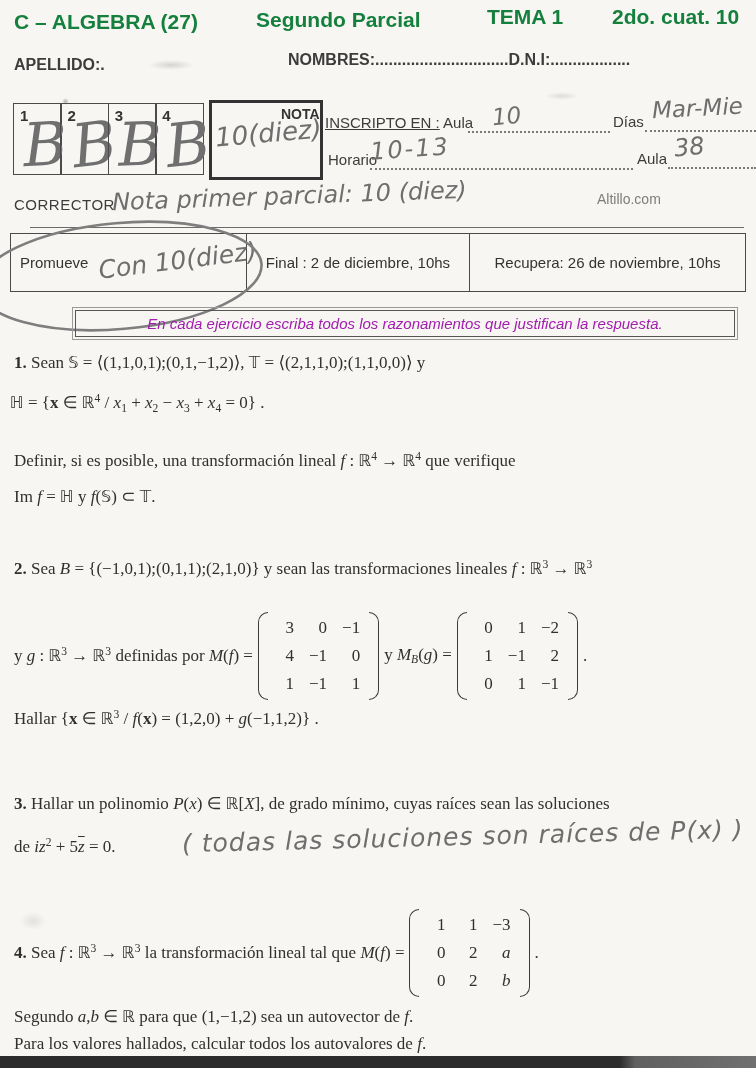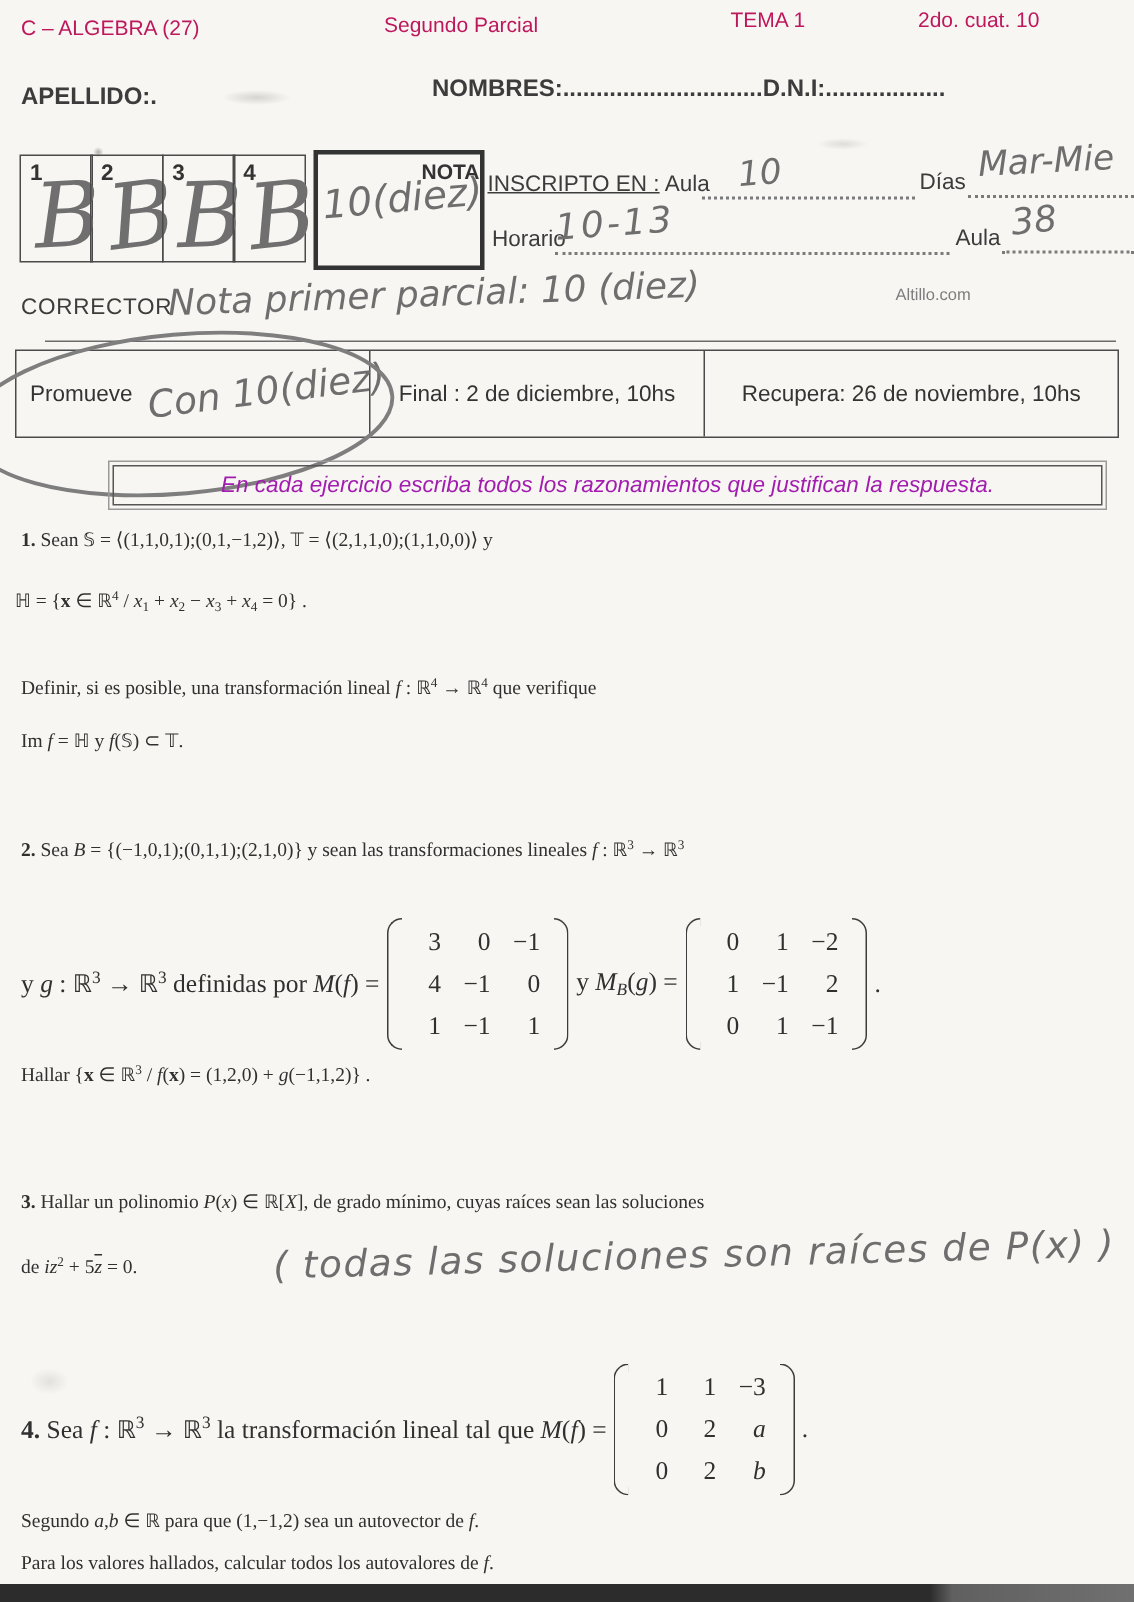--- a/index.html
+++ b/index.html
@@ -1,19 +1,19 @@
 <!DOCTYPE html>
 <html><head>
 <meta charset="utf-8">
 <style>
   html,body{margin:0;padding:0;background:#e9e8e4;}
   #page{position:relative;width:756px;height:1068px;background:#f7f6f2;overflow:hidden;
         font-family:"Liberation Sans",sans-serif;color:#333;}
   
-  .hdr{position:absolute;font-weight:normal;font-size:14px;color:#be185d;white-space:nowrap;}
+  .hdr{position:absolute;font-weight:bold;font-size:21px;color:#15803d;white-space:nowrap;}
   .lbl{position:absolute;font-size:15px;color:#3c3c3c;white-space:nowrap;}
   .lbl-b{font-weight:bold;font-size:16px;}
   
   .grid-table{position:absolute;left:13px;top:103px;display:flex;align-items:flex-start;}
   .gcell{width:47px;height:70px;border:1.6px solid #4a4a4a;margin-right:-1.6px;position:relative;}
   .gnum{position:absolute;top:3px;left:6px;font-weight:bold;font-size:15px;color:#333;}
   .nota-box{width:108px;height:74px;border:3px solid #333;margin-left:6px;margin-top:-3px;position:relative;}
   .nota-lbl{position:absolute;top:3px;left:0;width:100%;text-align:right;font-weight:bold;font-size:14px;color:#333;}
   
   .hw{font-family:"DejaVu Sans",sans-serif;font-style:italic;color:#6e6e6e;white-space:nowrap;}
@@ -33,41 +33,41 @@
   .c1{width:226px;padding-left:9px;}
   .c2{width:222px;justify-content:center;}
   .c3{flex:1;justify-content:center;}
   .prom-hand{font-size:25px;margin-left:10px;margin-top:-4px;transform:rotate(-7deg);}
   .circle-svg{position:absolute;left:-28px;top:218px;pointer-events:none;}
   
   .instr{position:absolute;left:75px;top:310px;width:658px;height:25px;border:1.4px solid #555;
          outline:1px solid #9a9a9a;outline-offset:2px;line-height:25px;text-align:center;
          font-style:italic;font-size:15px;color:#a21caf;}
   
-  .math-line{position:absolute;font-family:"Liberation Serif",serif;font-size:13px;color:#303030;white-space:nowrap;}
+  .math-line{position:absolute;font-family:"Liberation Serif",serif;font-size:17px;color:#303030;white-space:nowrap;}
   .math-row{position:absolute;display:flex;align-items:center;font-family:"Liberation Serif",serif;
             font-size:17px;color:#303030;white-space:nowrap;}
   .m-b{font-weight:bold;} .m-i{font-style:italic;}
   .m-bb{font-family:"DejaVu Sans",sans-serif;font-size:0.95em;}
   .m-sup{font-size:0.68em;vertical-align:0.55em;}
   .m-sub{font-size:0.68em;vertical-align:-0.3em;}
   .m-ov{text-decoration:overline;}
   .matrix{display:inline-flex;align-items:stretch;margin:0 5px;}
   .lp,.rp{width:9px;border:1.7px solid #3c3c3c;}
   .lp{border-right:none;border-radius:13px 0 0 13px;margin-right:5px;}
   .rp{border-left:none;border-radius:0 13px 13px 0;margin-left:5px;}
   .mgrid{display:grid;grid-template-columns:repeat(3,auto);column-gap:15px;row-gap:8px;
          padding:6px 4px;align-content:center;}
   .mcell{min-width:17px;text-align:right;}
   .p3hand{position:absolute;left:182px;top:822px;font-size:25px;transform:rotate(-1.5deg);letter-spacing:1px;}
   
   .smudge{position:absolute;pointer-events:none;}
   .bottom-bar{position:absolute;left:0;top:1056px;width:756px;height:12px;
               background:linear-gradient(to right,#2c2c2c 0%,#2c2c2c 82%,#606060 84%,#707070 100%);}
-  .watermark{position:absolute;font-size:11px;color:#7d7d7d;}
+  .watermark{position:absolute;font-size:14px;color:#7d7d7d;}
 </style>
 </head>
 <body>
 
 <div id="page">
 
   <div class="hdr" style="left:14px;top:10px;">C – ALGEBRA (27)</div>
   <div class="hdr" style="left:256px;top:8px;">Segundo Parcial</div>
   <div class="hdr" style="left:487px;top:5px;">TEMA 1</div>
   <div class="hdr" style="left:612px;top:5px;">2do. cuat. 10</div>

